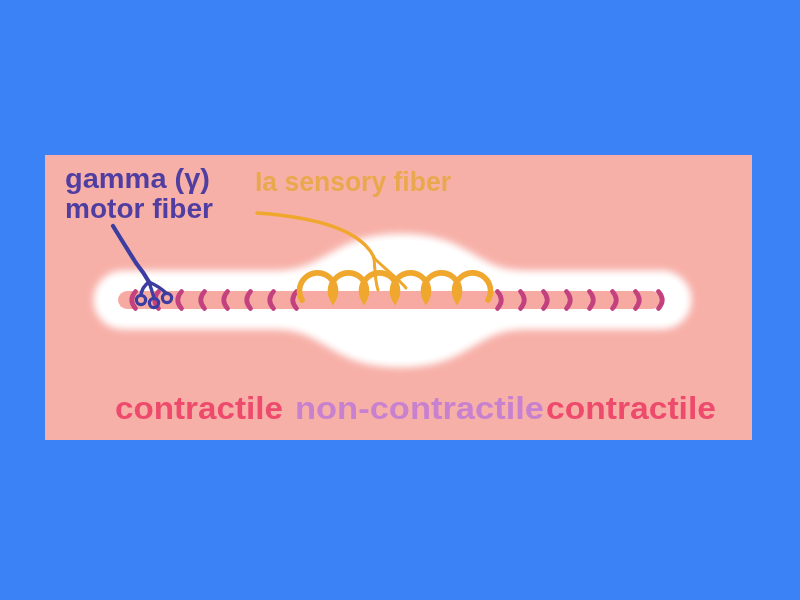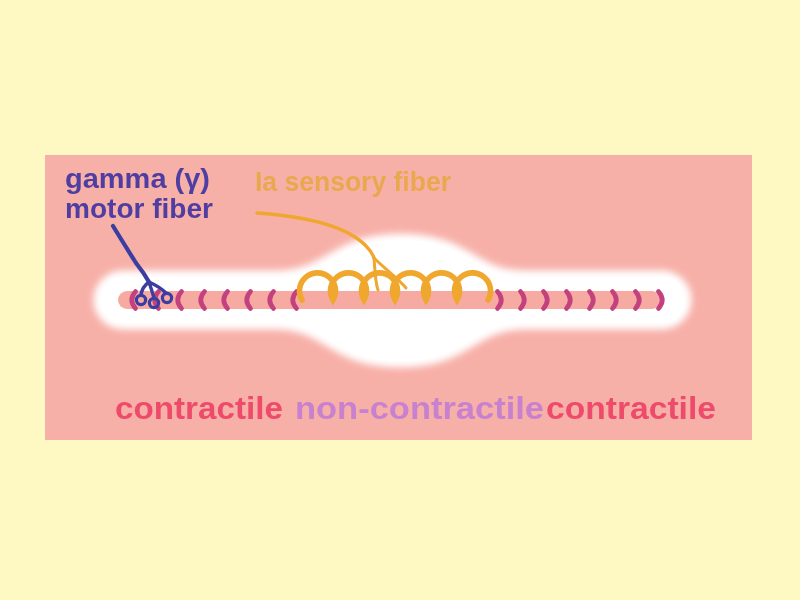--- a/index.html
+++ b/index.html
@@ -1,20 +1,20 @@
 <!DOCTYPE html>
 <html><head>
 <meta charset="utf-8">
 <style>
   html, body { margin: 0; padding: 0; background: #ffffff; }
   .stage {
     position: relative;
     width: 800px;
     height: 600px;
-    background: #fef9c3;
+    background: #3b82f6;
     overflow: hidden;
     font-family: "Liberation Sans", sans-serif;
   }
   svg text {
     font-family: "Liberation Sans", sans-serif;
     font-weight: 700;
   }
   .toplabel { font-size: 27px; }
   .regionlabel { font-size: 31px; }
 </style>

